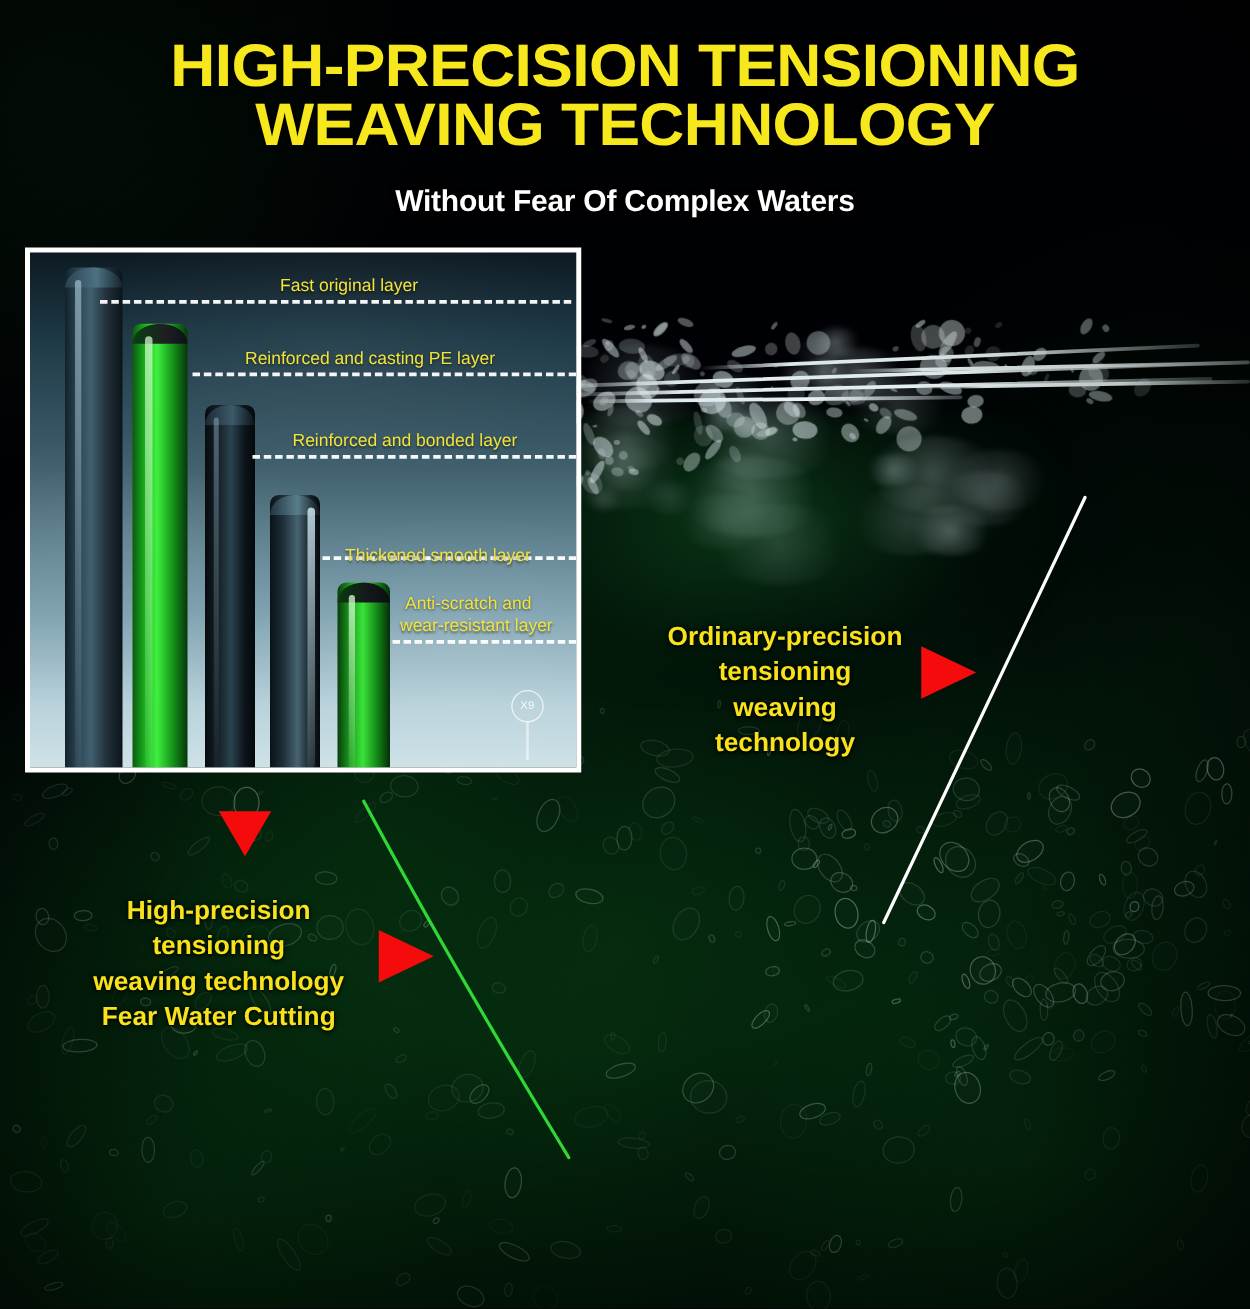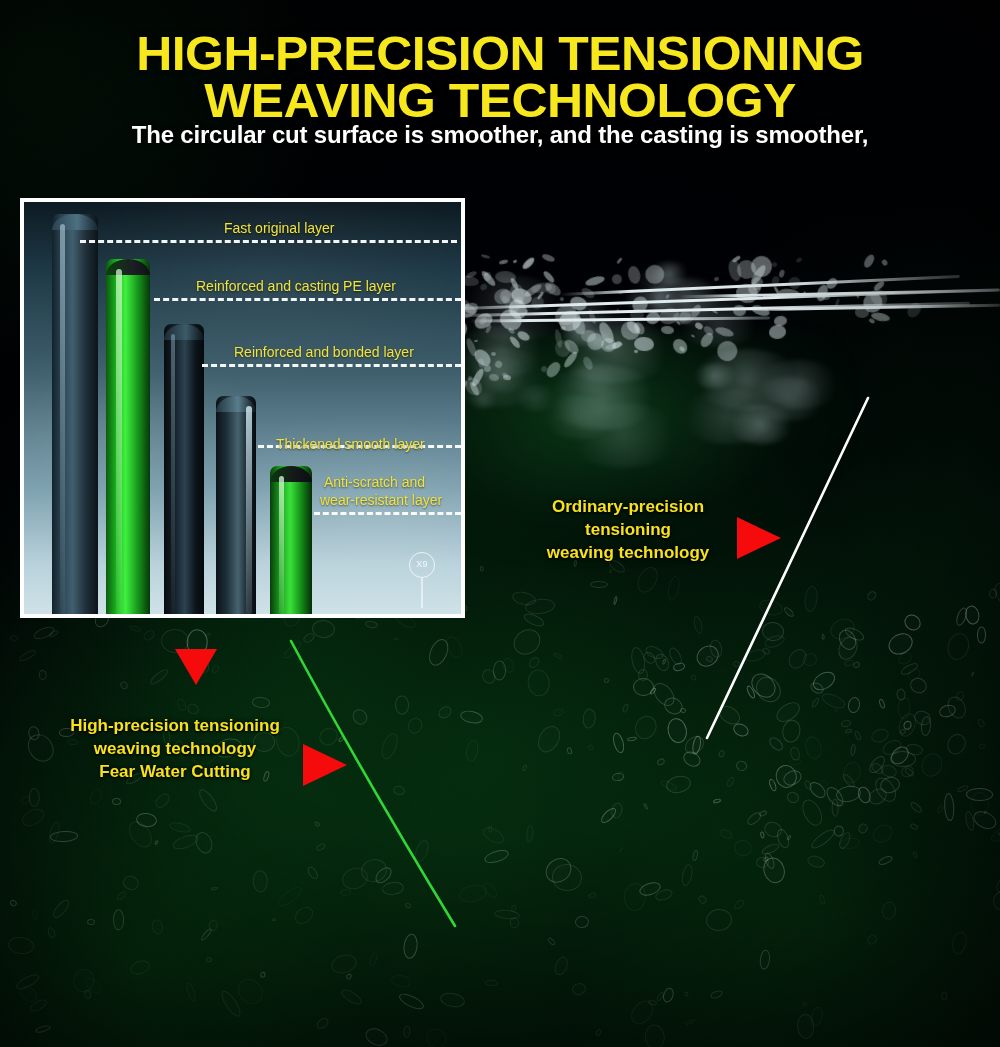--- a/index.html
+++ b/index.html
@@ -166,21 +166,21 @@
   }
 
   
   .line-svg { position: absolute; inset: 0; pointer-events: none; }
 
   
   .anno {
     position: absolute;
     color: #f7e21c;
     font-weight: 700;
-    font-size: 17px;
+    font-size: 21px;
     line-height: 1.35;
     text-shadow: 0 0 5px rgba(0,0,0,0.9), 0 1px 2px rgba(0,0,0,0.9);
   }
   .anno-right { left: 528px; top: 496px; width: 200px; text-align: center; }
   .anno-left  { left: 50px;  top: 715px; width: 250px; text-align: center; }
 
   .tri { position: absolute; width: 0; height: 0; }
   .tri-right {
     border-top: 21px solid transparent;
     border-bottom: 21px solid transparent;
@@ -757,21 +757,22 @@
       <div class="mist" style="left: 203.178px; top: 45.8201px; width: 84.2333px; height: 46.3283px; opacity: 0.6;"></div>
     </div>
 
   <div class="bg-vignette"></div>
 
   <div class="headline">
     <span class="l1">HIGH-PRECISION TENSIONING</span>
     <span class="l2">WEAVING TECHNOLOGY</span>
   </div>
   <div class="subhead">
-    <span>The circular cut surface is smoother, and the casting is smoother,</span><br>
+    <br>
+    <span>Without Fear Of Complex Waters</span>
   </div>
 
   <div class="inset">
     <div class="inset-texture"></div>
 
     <div class="rod" style="left:28px; width:46px; height:400px;
                 background:linear-gradient(90deg,#12222c 0%,#2c4553 22%,#40606f 45%,#22313b 72%,#0b141a 100%);">
       <div class="cap" style="background:linear-gradient(90deg,#2b4150,#4d7182 55%,#16242d);"></div>
       <div class="shine" style="left:8px; width:5px; background:linear-gradient(180deg,rgba(190,220,235,0.55),rgba(190,220,235,0.05));"></div>
     </div>

